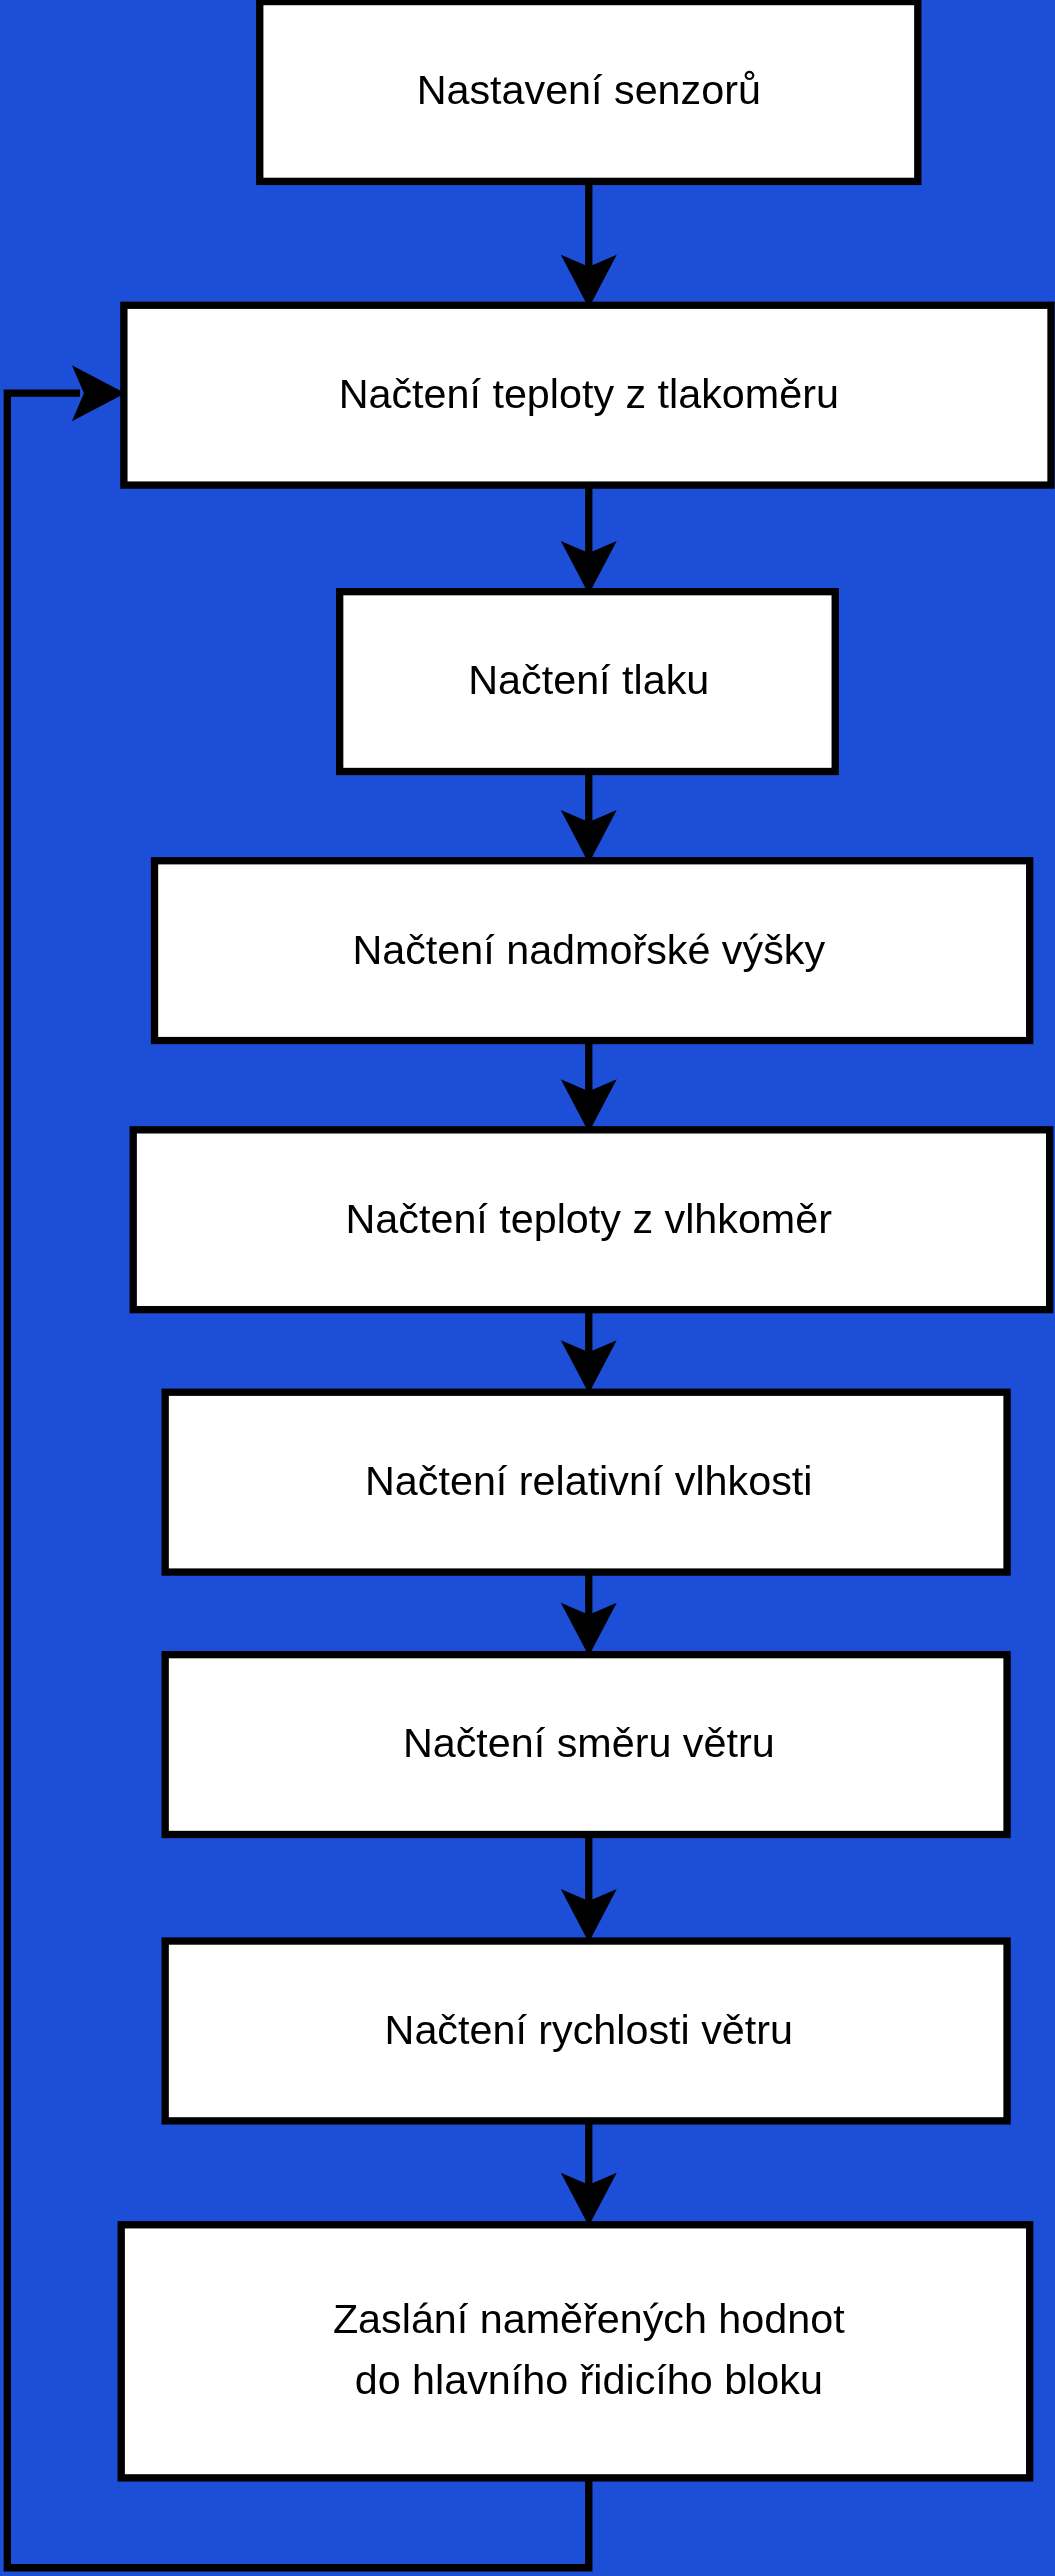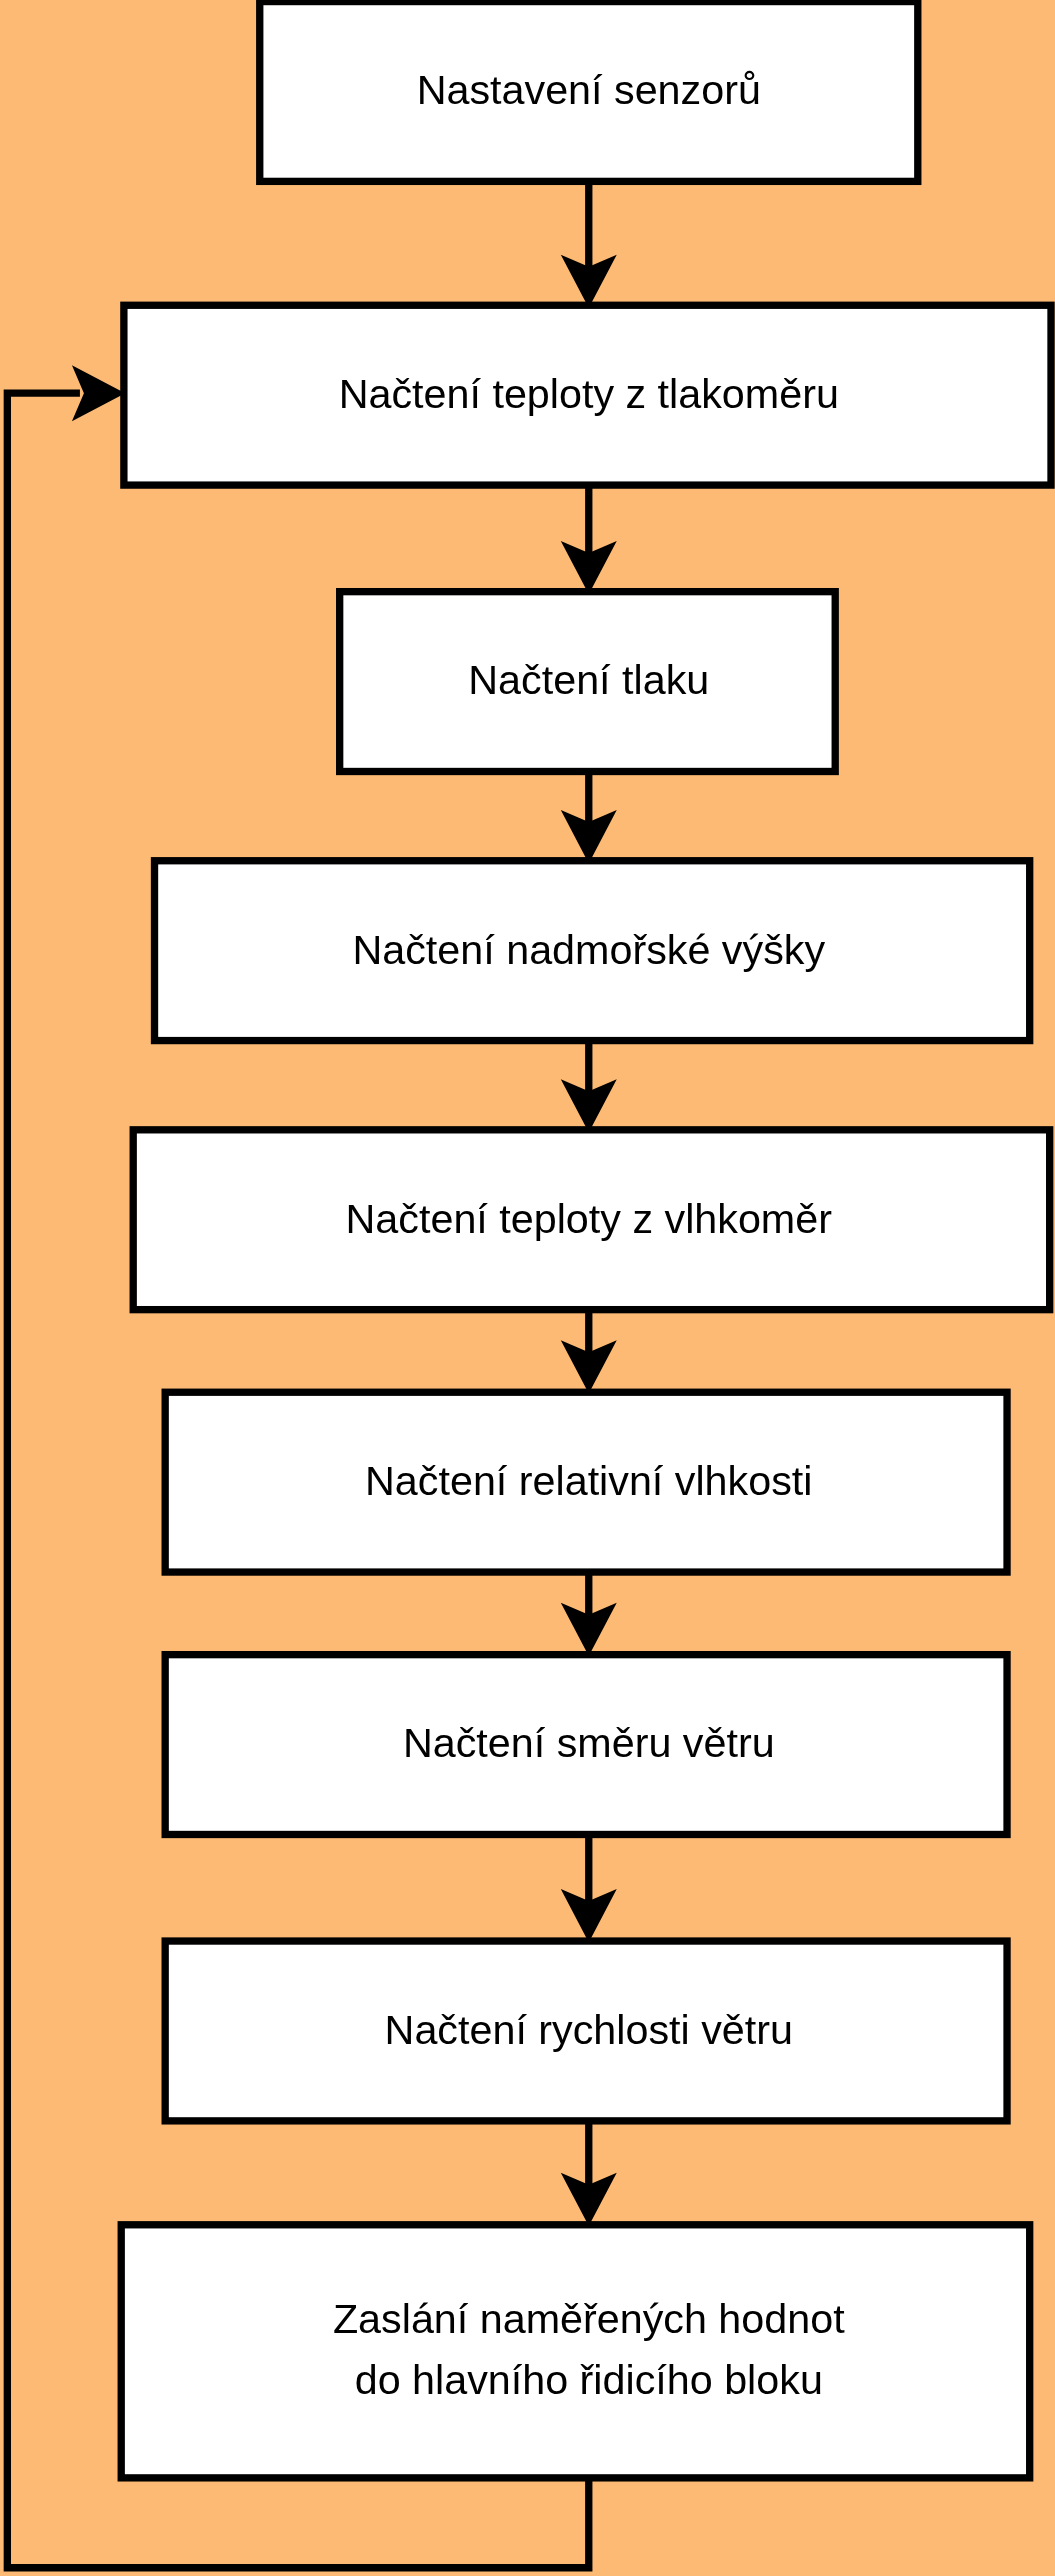--- a/index.html
+++ b/index.html
@@ -5,21 +5,21 @@
 <style>
   html, body {
     margin: 0;
     padding: 0;
     background: #ffffff;
   }
   #canvas {
     position: relative;
     width: 1055px;
     height: 2576px;
-    background: #fdba74;
+    background: #1d4ed8;
     overflow: hidden;
     font-family: "Liberation Sans", "DejaVu Sans", sans-serif;
   }
   #flow-svg {
     position: absolute;
     left: 0;
     top: 0;
     width: 1055px;
     height: 2576px;
     display: block;

